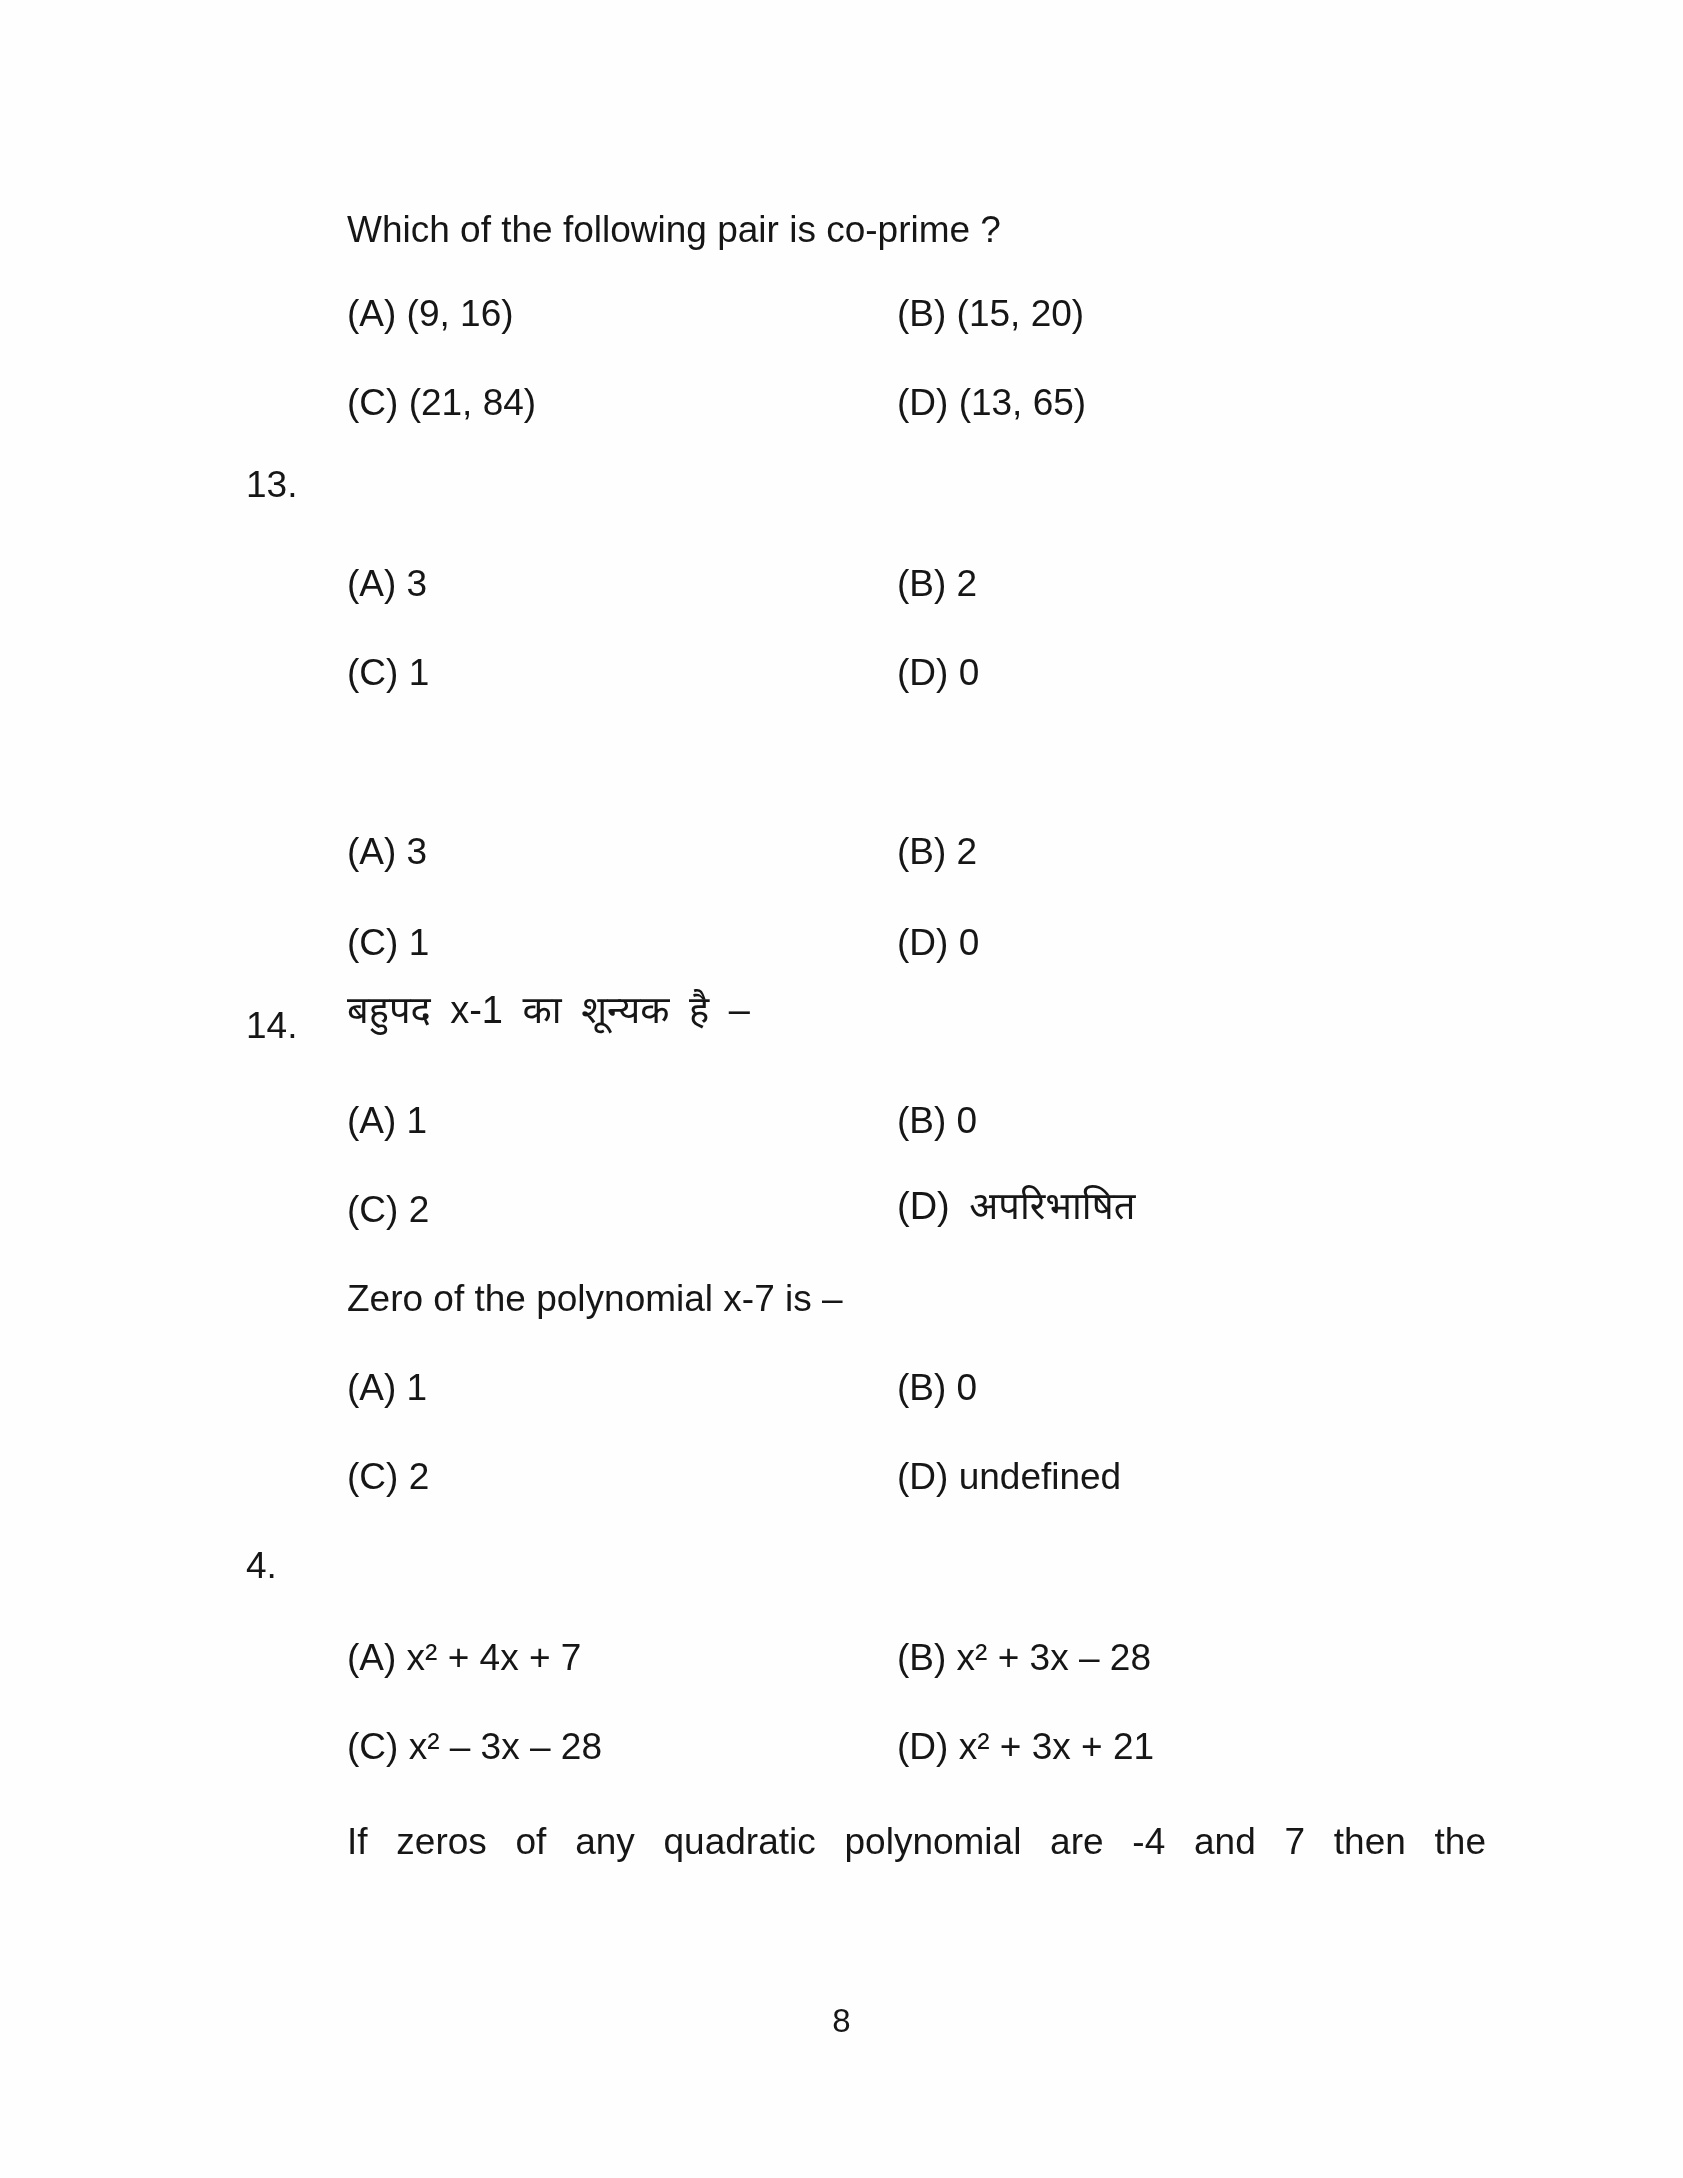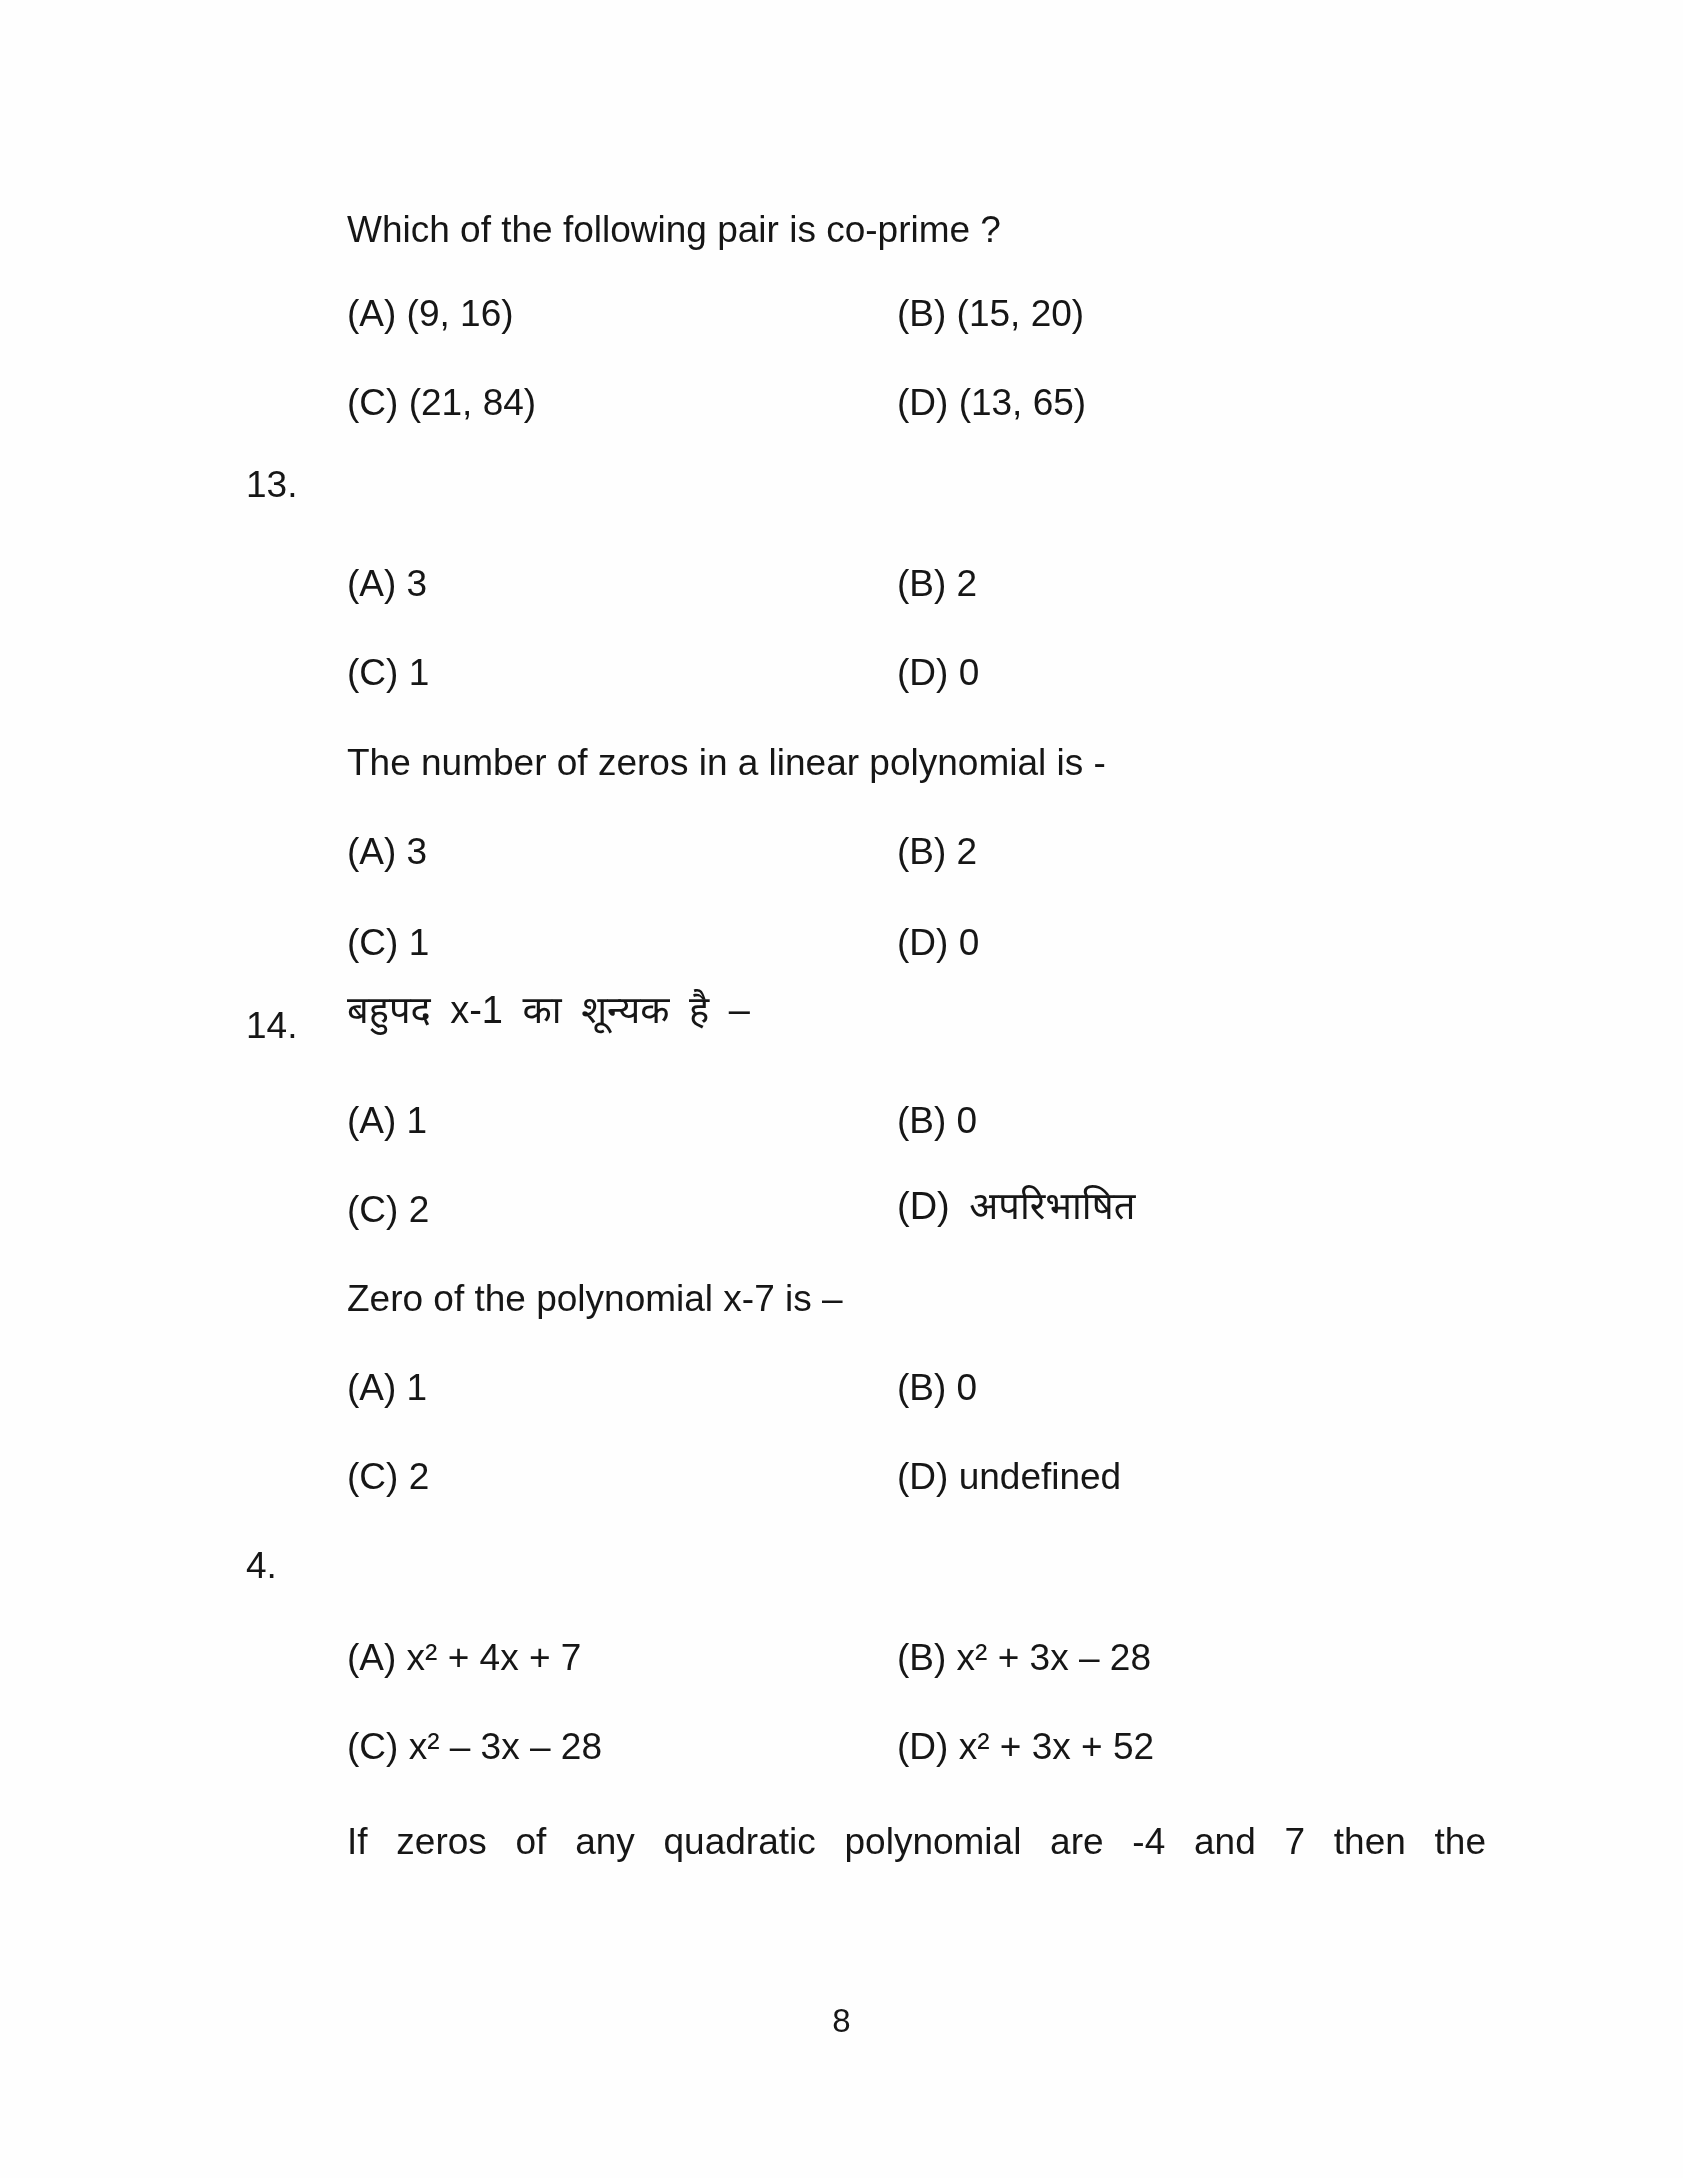--- a/index.html
+++ b/index.html
@@ -66,21 +66,20 @@
   <span class="t c2" style="top:292px">(B) (15, 20)</span>
   <span class="t body" style="top:381px">(C) (21, 84)</span>
   <span class="t c2" style="top:381px">(D) (13, 65)</span>
 
   <span class="t num" style="top:463px">13.</span>
   <span class="t body" style="top:562px">(A) 3</span>
   <span class="t c2" style="top:562px">(B) 2</span>
   <span class="t body" style="top:651px">(C) 1</span>
   <span class="t c2" style="top:651px">(D) 0</span>
 
-  <span class="t body" style="top:741px">The number of zeros in a linear polynomial is -</span>
   <span class="t body" style="top:830px">(A) 3</span>
   <span class="t c2" style="top:830px">(B) 2</span>
   <span class="t body" style="top:921px">(C) 1</span>
   <span class="t c2" style="top:921px">(D) 0</span>
 
   <span class="t num" style="top:1004px">14.</span>
   <span class="t body hi" style="top:988px">बहुपद x-1 का शून्यक है –</span>
   <span class="t body" style="top:1099px">(A) 1</span>
   <span class="t c2" style="top:1099px">(B) 0</span>
   <span class="t body" style="top:1188px">(C) 2</span>
@@ -89,20 +88,20 @@
   <span class="t body" style="top:1277px">Zero of the polynomial x-7 is –</span>
   <span class="t body" style="top:1366px">(A) 1</span>
   <span class="t c2" style="top:1366px">(B) 0</span>
   <span class="t body" style="top:1455px">(C) 2</span>
   <span class="t c2" style="top:1455px">(D) undefined</span>
 
   <span class="t num" style="top:1544px">4.</span>
   <span class="t body" style="top:1636px">(A) x² + 4x + 7</span>
   <span class="t c2" style="top:1636px">(B) x² + 3x – 28</span>
   <span class="t body" style="top:1725px">(C) x² – 3x – 28</span>
-  <span class="t c2" style="top:1725px">(D) x² + 3x + 52</span>
+  <span class="t c2" style="top:1725px">(D) x² + 3x + 21</span>
 
   <div class="para-line1" style="top:1820px">If zeros of any quadratic polynomial are -4 and 7 then the</div>
 
   <div class="page-num" style="top:2002px">8</div>
 
 </div>
 
 
 </body></html>

